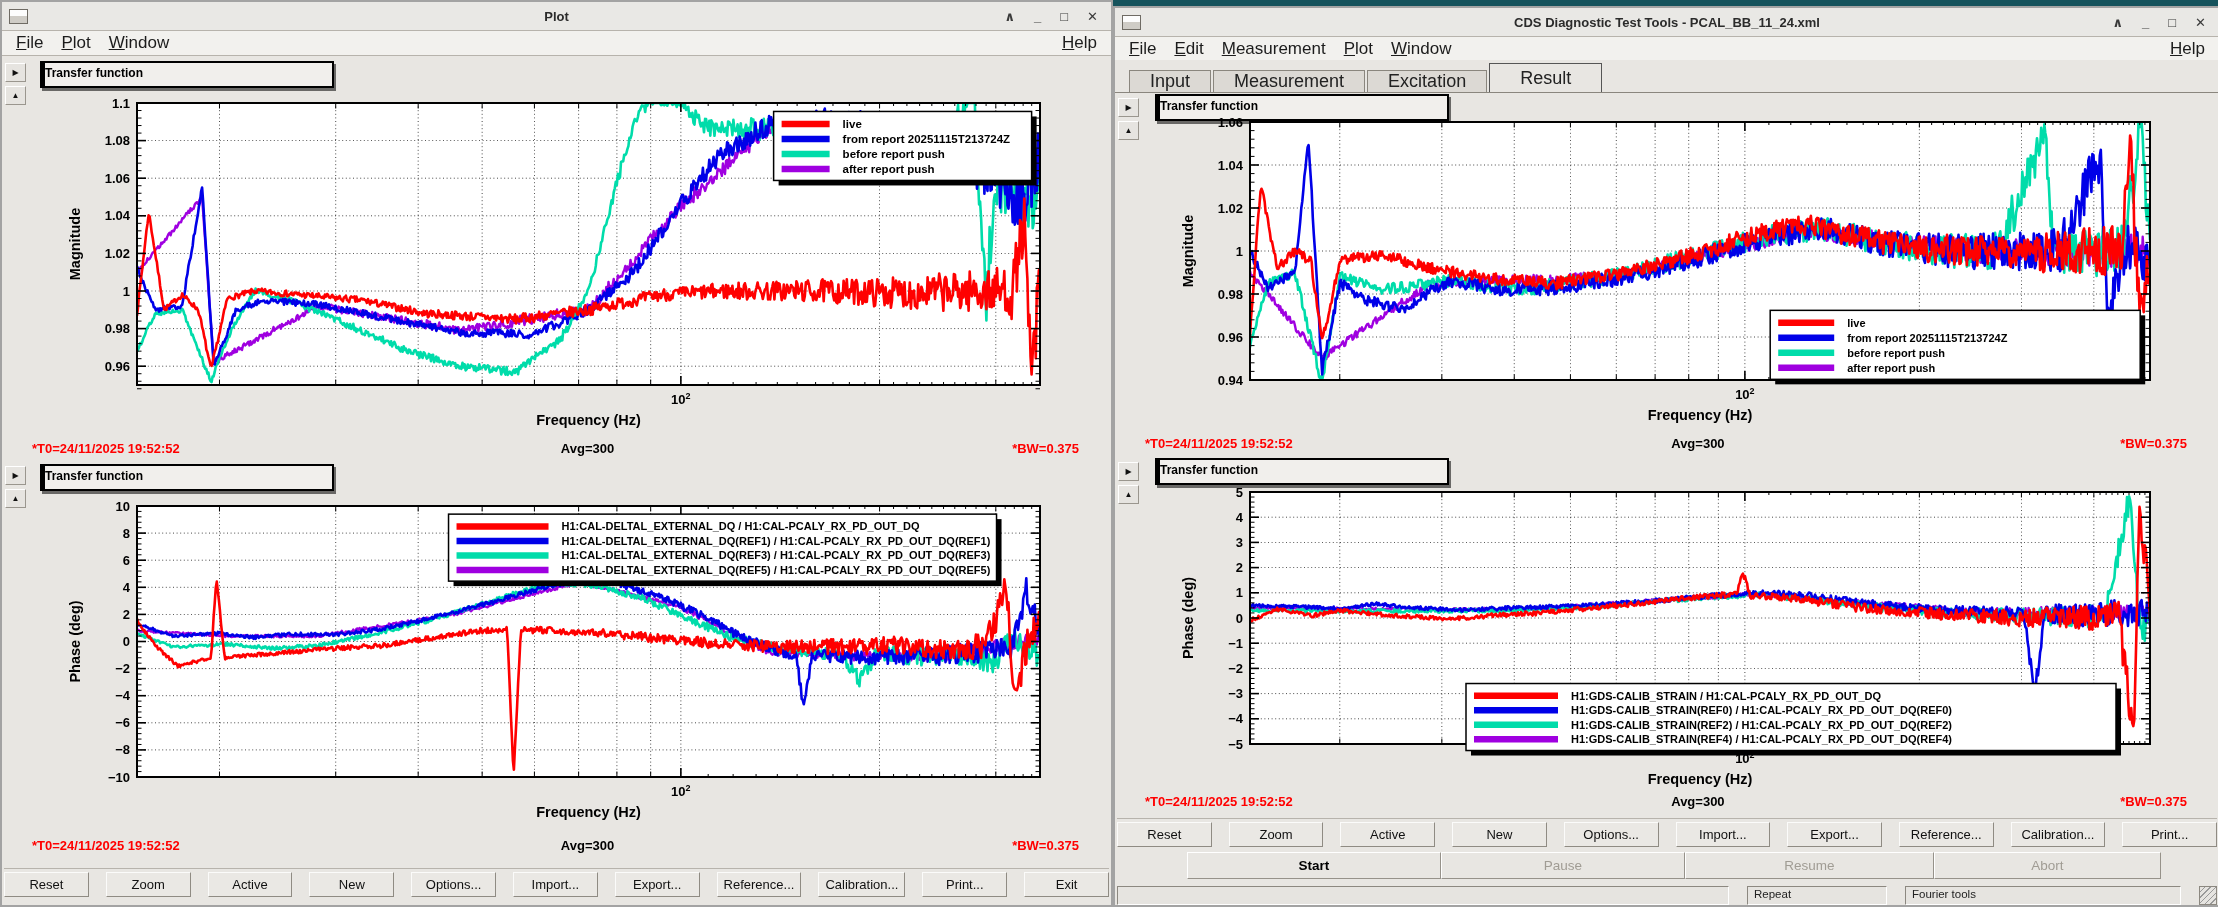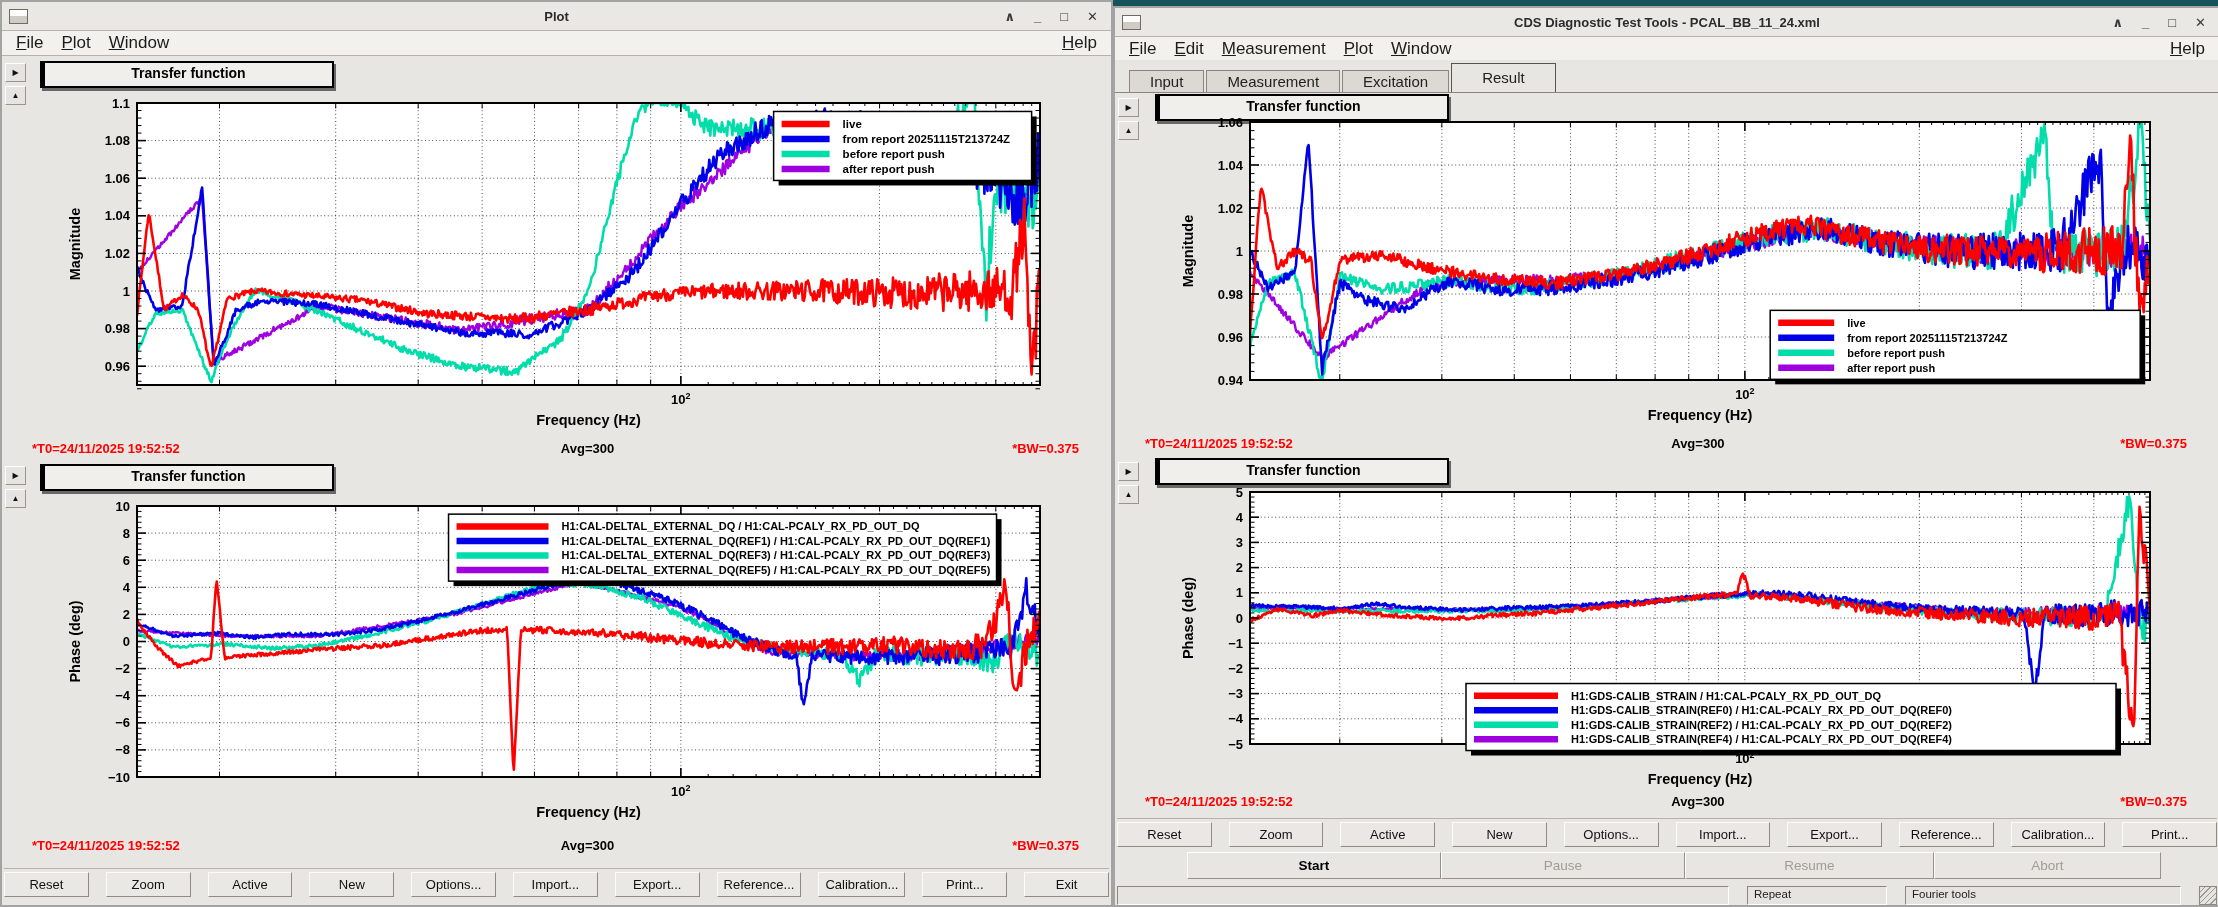--- a/index.html
+++ b/index.html
@@ -11,30 +11,30 @@
   .titlebar{position:relative;height:28px;background:#e9e8e5;border-bottom:1px solid #b7b3ac;display:flex;align-items:center;}
   .win-icon{width:17px;height:13px;margin-left:7px;border:1px solid #6f6b64;background:linear-gradient(#fdfdfd 45%,#cfccc6 45%);}
   .titlebar .title{position:absolute;left:0;right:0;text-align:center;font-weight:bold;font-size:13px;color:#2b2b2b;}
   .win-controls{margin-left:auto;display:flex;gap:19px;padding-right:13px;z-index:1;font-size:13px;font-weight:bold;color:#3a3a3a;}
   .menubar{height:24px;background:#f2f1ee;border-bottom:1px solid #b7b3ac;display:flex;align-items:center;padding:0 5px;font-size:17px;color:#1c1c1c;}
   .mi{padding:2px 9px;}
   .mi.right{margin-left:auto;}
   .panel{position:absolute;left:0;right:0;}
   .pane-ctrl{position:absolute;left:3px;width:24px;}
   .pane-btn{width:21px;height:19px;margin-bottom:4px;background:#e6e4e0;border:1px solid #9a968e;border-top-color:#fff;border-left-color:#fff;font-size:8px;color:#111;display:flex;align-items:center;justify-content:center;padding:0;font-family:inherit;}
-  .title-tab{position:absolute;left:38px;width:287px;height:23px;background:#f1efec;border:2px solid #000;border-left-width:5px;box-shadow:2px 3px 0 rgba(0,0,0,0.55);font-weight:bold;font-size:14px;text-align:center;line-height:21px;color:#000;}
+  .title-tab{position:absolute;left:38px;width:287px;height:23px;background:#f1efec;border:2px solid #000;border-left-width:5px;box-shadow:2px 3px 0 rgba(0,0,0,0.55);font-weight:bold;font-size:12px;text-align:left;line-height:21px;color:#000;}
   svg.plot{position:absolute;left:0;}
   .pfooter{position:absolute;left:0;right:0;height:16px;font-size:13px;font-weight:bold;}
   .pfooter .t0{position:absolute;left:30px;color:#f00;}
   .pfooter .avg{position:absolute;left:52.8%;transform:translateX(-50%);color:#000;}
   .pfooter .bw{position:absolute;right:32px;color:#f00;}
   .btn-row{position:absolute;left:2px;right:2px;display:flex;gap:17px;border-top:1px solid #b7b3ac;padding-top:3px;}
   .pbtn{flex:1;height:25px;background:#eae8e4;border:1px solid #8f8b83;border-top-color:#fbfbfa;border-left-color:#fbfbfa;font-size:13px;color:#111;font-family:inherit;}
   .tabbar{position:absolute;left:0;right:0;height:32px;display:flex;align-items:flex-end;padding-left:14px;border-bottom:1px solid #8a867e;background:#e8e6e2;}
-  .tab{height:21px;line-height:21px;padding:0 20px;font-size:15px;background:#dcd9d4;border:1px solid #8a867e;border-bottom:none;margin-right:2px;color:#222;}
+  .tab{height:21px;line-height:21px;padding:0 20px;font-size:18px;background:#dcd9d4;border:1px solid #8a867e;border-bottom:none;margin-right:2px;color:#222;}
   .tab.active{height:28px;line-height:28px;padding:0 30px;background:#e8e6e2;border-color:#555;}
   .ctl-row{position:absolute;left:0;right:0;display:flex;justify-content:flex-start;padding:0 58px 0 72px;}
   .ctl{height:27px;background:#e8e6e2;border:1px solid #96928a;border-top-color:#fff;border-left-color:#fff;font-size:13.5px;font-family:inherit;}
   .ctl.start{width:255px;color:#000;font-weight:bold;}
   .ctl.pause{width:245px;}
   .ctl.resume{width:250px;}
   .ctl.abort{width:228px;}
   .ctl.dis{color:#a09c94;}
   .statusbar{position:absolute;left:2px;right:2px;display:flex;gap:18px;height:19px;font-size:11.5px;color:#222;}
   .scell{border:1px solid;border-color:#8c8880 #fff #fff #8c8880;background:#e6e4e0;padding:1px 6px;white-space:nowrap;box-sizing:border-box;}

